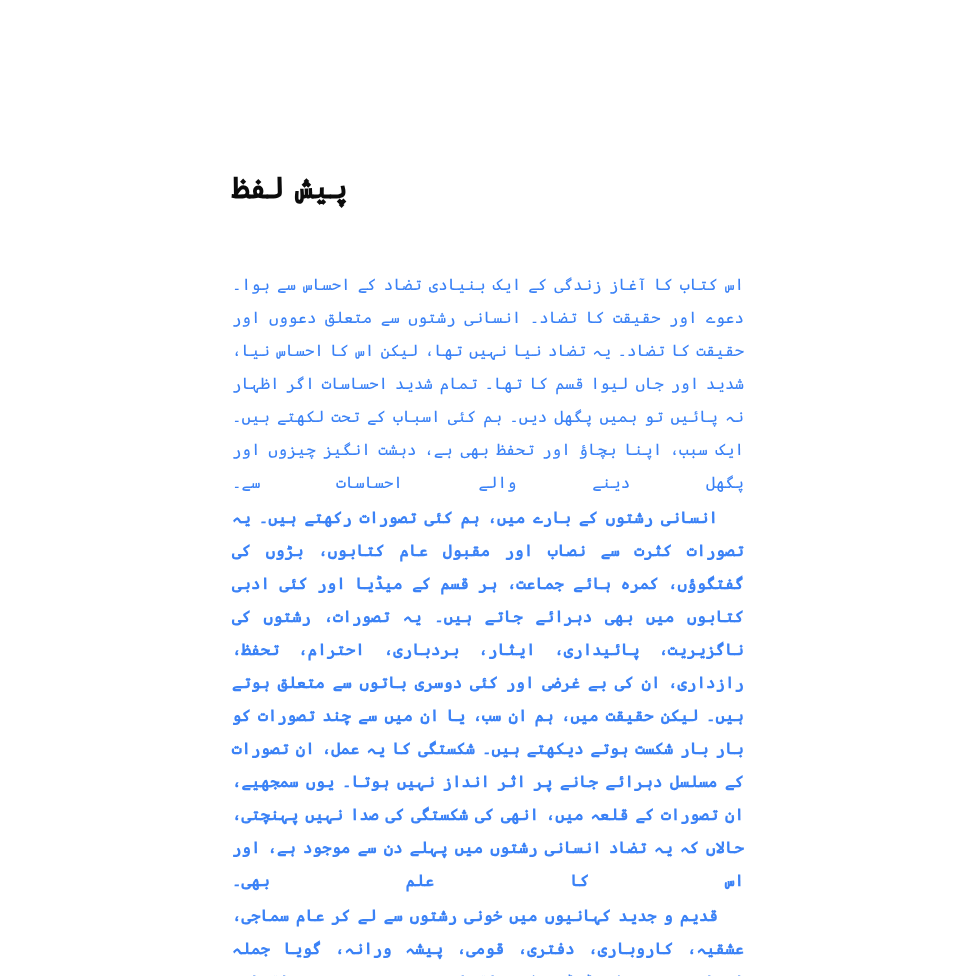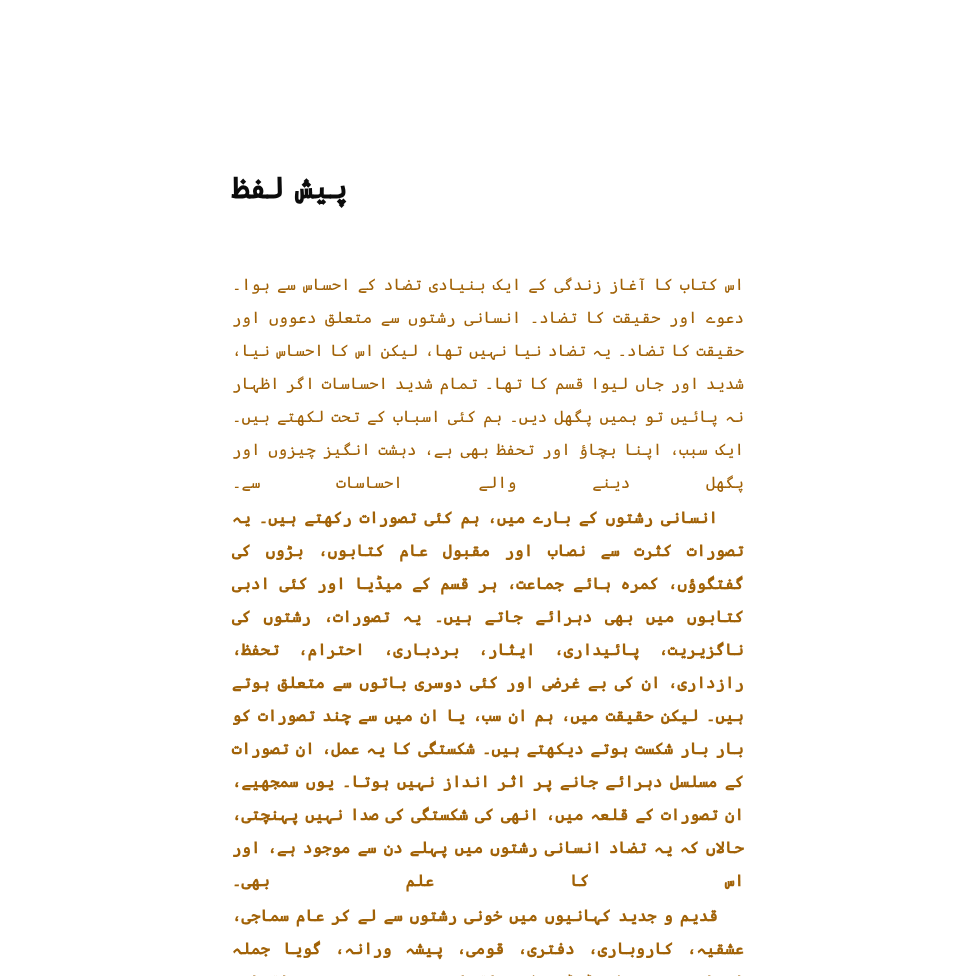--- a/index.html
+++ b/index.html
@@ -44,21 +44,21 @@
     color: #0b0b0b;
   }
   .para {
     font-family: "DejaVu Serif", serif;
     font-size: 16.2px;
     line-height: 33px;
     margin: 0 0 2px 0;
     direction: rtl;
     text-align: justify;
     text-align-last: justify;
-    color: #a16207;
+    color: #3b82f6;
     word-spacing: 1px;
   }
   .para:last-child {
     text-align-last: justify;
   }
   .para.indent-first {
     text-indent: 26px;
     font-weight: bold;
   }
 </style>

